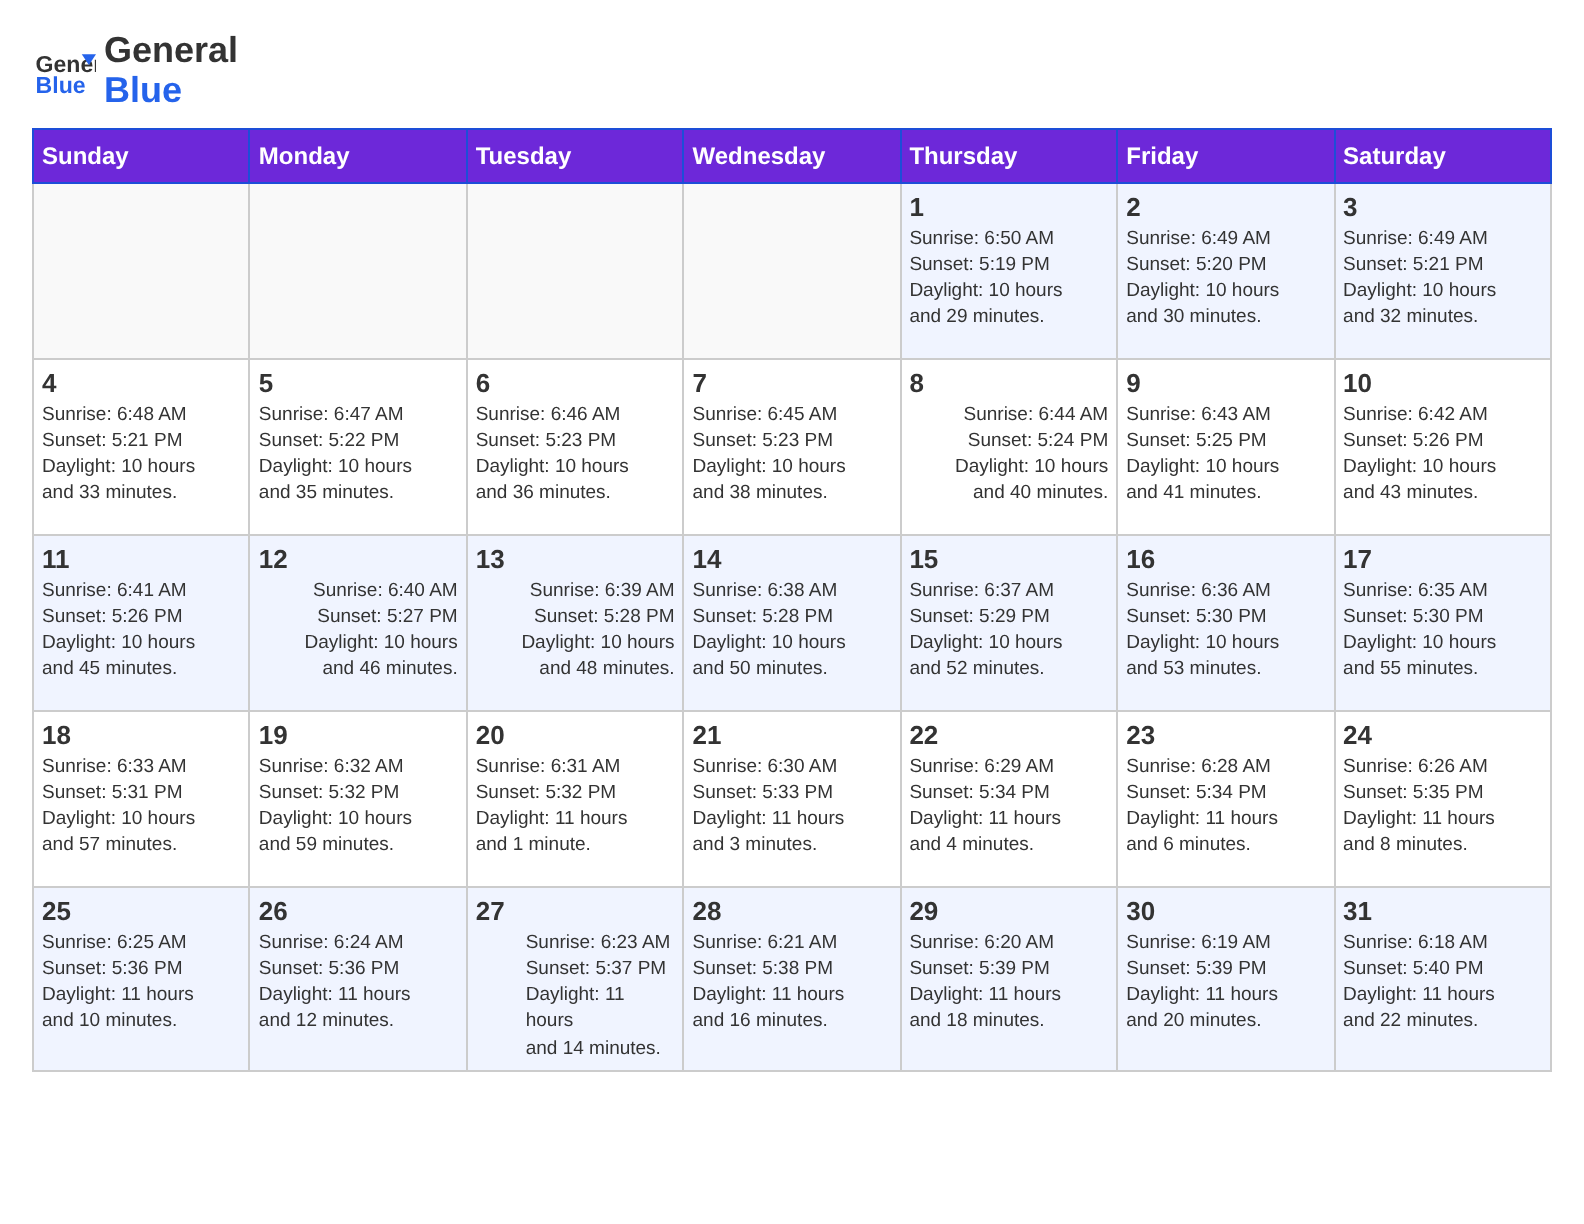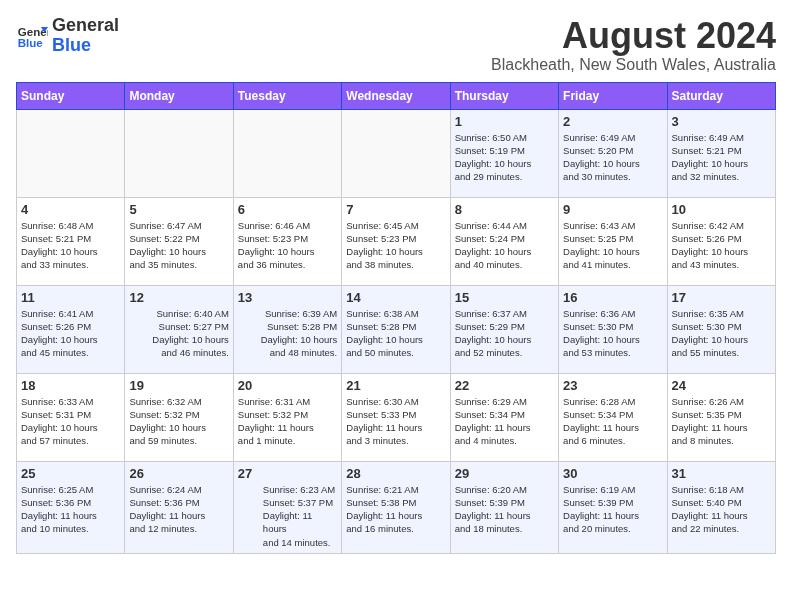--- a/index.html
+++ b/index.html
@@ -44,21 +44,21 @@
     .cal-subtitle {
       font-size: 16px;
       color: #555;
     }
     table {
       width: 100%;
       border-collapse: collapse;
       font-size: 11px;
     }
     thead th {
-      background: #8b5cf6;
+      background: #6d28d9;
       color: #fff;
       padding: 6px 4px;
       text-align: left;
       font-size: 12px;
       font-weight: bold;
       border: 1px solid #1d4ed8;
     }
     tbody td {
       border: 1px solid #ccc;
       vertical-align: top;
@@ -99,24 +99,20 @@
       <text x="2" y="30" font-size="13" font-weight="bold" fill="#2563eb">Blue</text>
       <polygon points="28,8 36,8 32,14" fill="#2563eb"></polygon>
     </svg>
     <div>
       <div class="logo-text">
         <span class="general">General</span><br>
         <span class="blue">Blue</span>
       </div>
     </div>
   </div>
-  <div class="title-block">
-    <div class="cal-title">August 2024</div>
-    <div class="cal-subtitle">Blackheath, New South Wales, Australia</div>
-  </div>
 </div>
 
 <table>
   <thead>
     <tr id="header-row">
         <th>Sunday</th>
         <th>Monday</th>
         <th>Tuesday</th>
         <th>Wednesday</th>
         <th>Thursday</th>
@@ -176,21 +172,21 @@
         </td>
         <td>
           <span class="day-num">7</span>
           <div class="day-info" style="white-space: pre-line;">Sunrise: 6:45 AM
 Sunset: 5:23 PM
 Daylight: 10 hours
 and 38 minutes.</div>
         </td>
         <td>
           <span class="day-num">8</span>
-          <div class="day-info" style="white-space: pre-line;">Sunrise: 6:44 AM
+          <div class="day-info" style="white-space: pre-line; text-align: right;">Sunrise: 6:44 AM
 Sunset: 5:24 PM
 Daylight: 10 hours
 and 40 minutes.</div>
         </td>
         <td>
           <span class="day-num">9</span>
           <div class="day-info" style="white-space: pre-line;">Sunrise: 6:43 AM
 Sunset: 5:25 PM
 Daylight: 10 hours
 and 41 minutes.</div>

